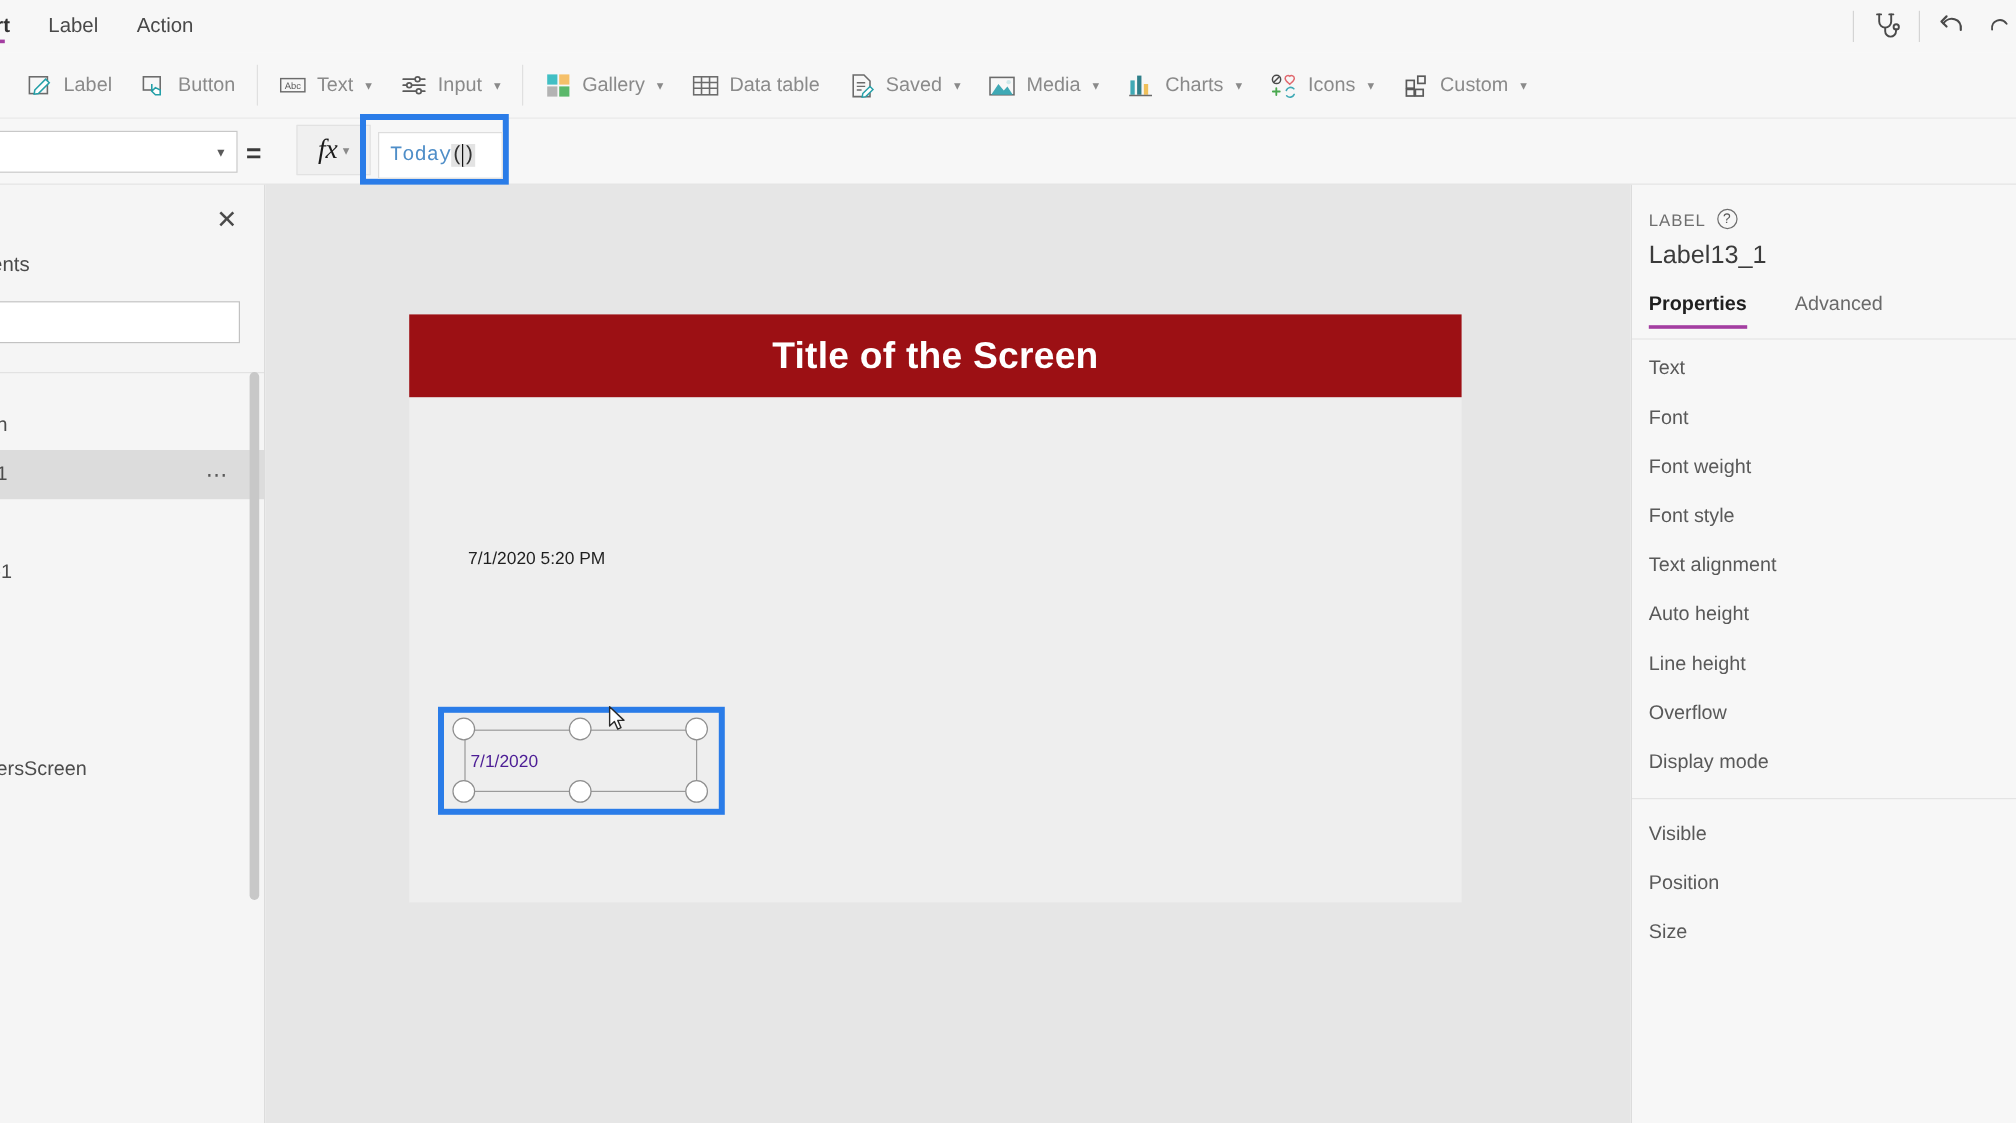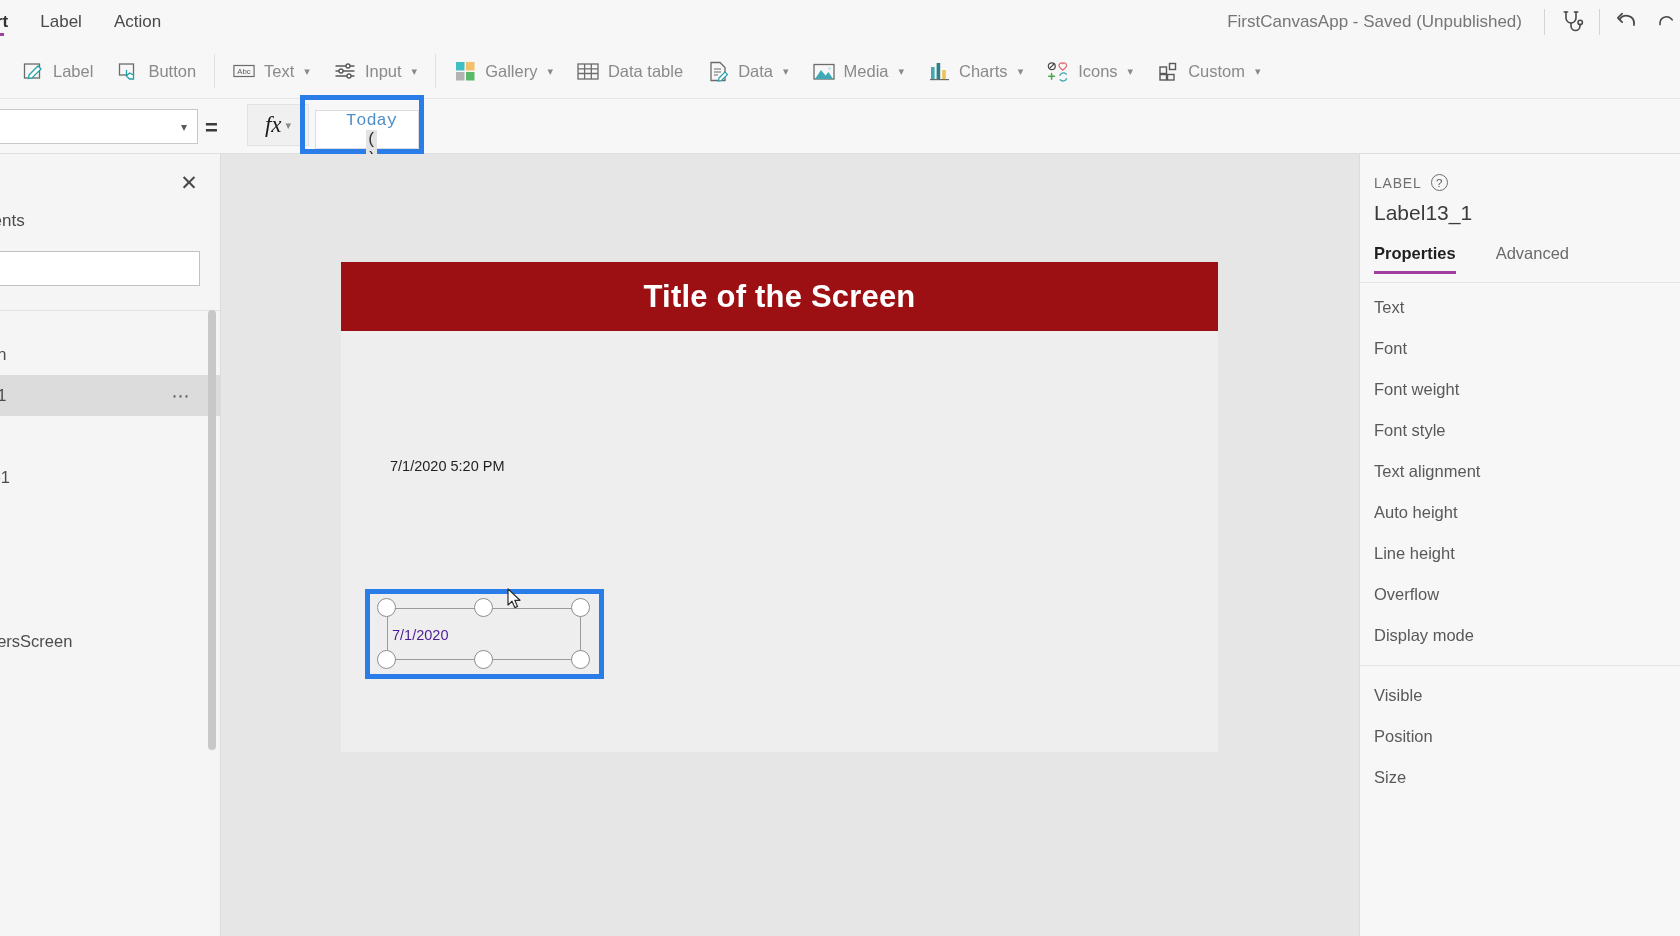--- a/index.html
+++ b/index.html
@@ -72,21 +72,21 @@
     display: flex; align-items: center; justify-content: center; gap: 3px;
   }
   .fx-text { font-family: "Liberation Serif", serif; font-style: italic; font-size: 23px; color: #1b1b1b; }
   .formula-input-wrap {
     position: absolute; left: 300px; top: 95px; width: 124px; height: 59px;
     border: 5px solid #2a7ce8;
   }
   .formula-input {
     position: absolute; left: 10px; top: 10px; width: 104px; height: 39px;
     background: #ffffff; border: 1px solid #dddddd;
-    display: flex; align-items: center; padding-left: 9px; flex-direction: column;
+    display: flex; align-items: center; padding-left: 9px;
   }
   .ftok-fn { font-family: "Liberation Mono", monospace; font-size: 17px; color: #4f8ec8; }
   .ftok-paren {
     font-family: "Liberation Mono", monospace; font-size: 17px; color: #333;
     background: #e3e3e3;
   }
   .caret {
     display: inline-block; width: 1.5px; height: 19px; background: #111;
     vertical-align: middle; margin: 0 -1px;
   }
@@ -216,21 +216,20 @@
       </div>
       <div class="menu-tab">
         <span>Label</span>
       </div>
       <div class="menu-tab">
         <span>Action</span>
       </div>
     </div>
 
     <div class="title-right">
-      <div class="app-title">FirstCanvasApp - Saved (Unpublished)</div>
       <div class="tb-sep"></div>
       <div class="tb-icon">
         <svg width="26" height="26" viewBox="0 0 26 26" fill="none" stroke="#4a4a4a" stroke-width="1.6">
           <path d="M7 3v6a5 5 0 0 0 10 0V3" stroke-linecap="round"></path>
           <path d="M5.2 3h3.4M15.4 3h3.4" stroke-linecap="round"></path>
           <path d="M12 14v3a4.5 4.5 0 0 0 9 0v-1.6" stroke-linecap="round"></path>
           <circle cx="21.2" cy="13.4" r="2.2"></circle>
         </svg>
       </div>
       <div class="tb-sep"></div>
@@ -322,21 +321,21 @@
     </div>
 
     <div class="ribbon-item">
       <span class="ic">
         <svg width="21" height="21" viewBox="0 0 21 21" fill="none">
           <path d="M3 1.5h9l5 5v13H3z" stroke="#6b6b6b" stroke-width="1.3"></path>
           <path d="M6 8h7M6 11h7M6 14h4" stroke="#6b6b6b" stroke-width="1.2"></path>
           <path d="M11 17 L17 11 L19.5 13.5 L13.5 19.5 L10.5 20 Z" fill="#fff" stroke="#25a0a8" stroke-width="1.2"></path>
         </svg>
       </span>
-      <span>Data</span>
+      <span>Saved</span>
       <span class="chev">▾</span>
     </div>
 
     <div class="ribbon-item">
       <span class="ic">
         <svg width="22" height="19" viewBox="0 0 22 19">
           <rect x="1" y="2.5" width="20" height="14.5" fill="none" stroke="#6b6b6b" stroke-width="1.3"></rect>
           <path d="M2 17 L8 8 L12.5 13.5 L15.5 10 L20 17 Z" fill="#3fa9b5"></path>
           <circle cx="16.5" cy="6.5" r="1.8" fill="#cfe8ea"></circle>
         </svg>

